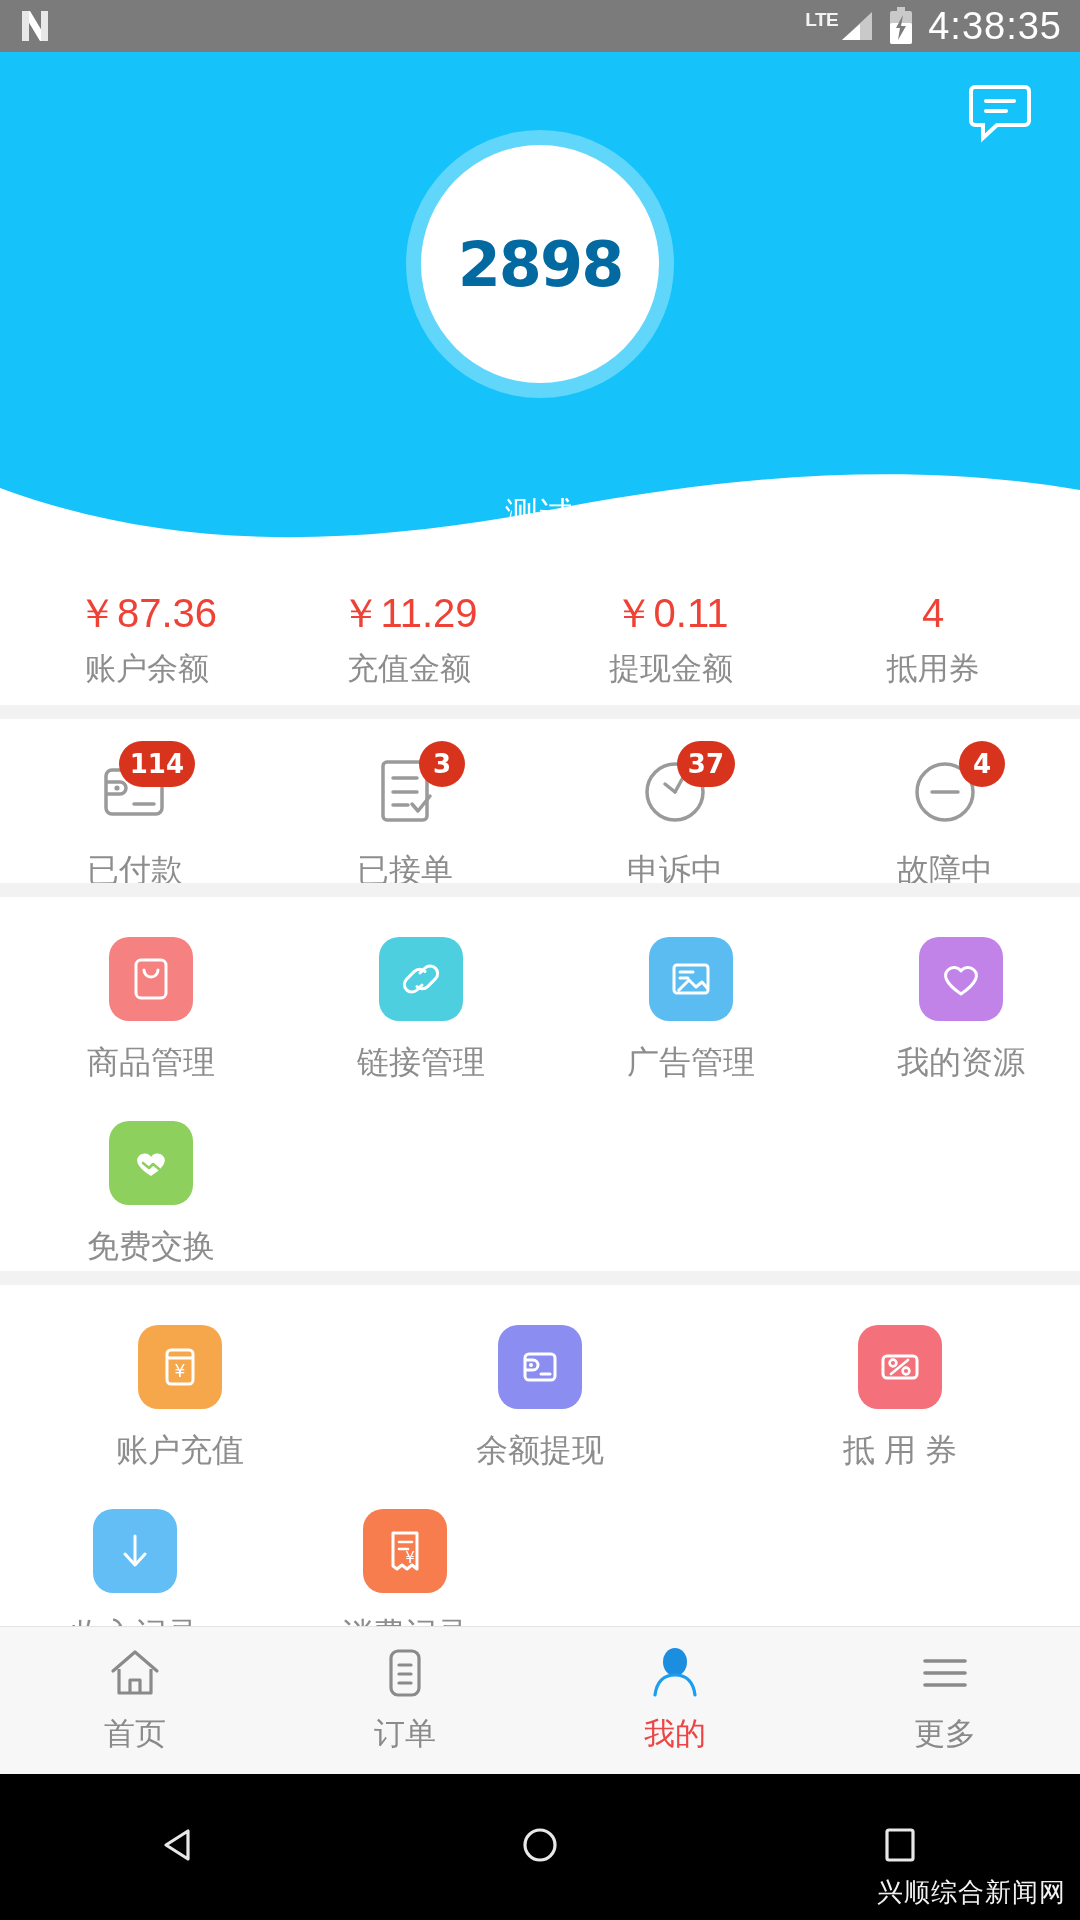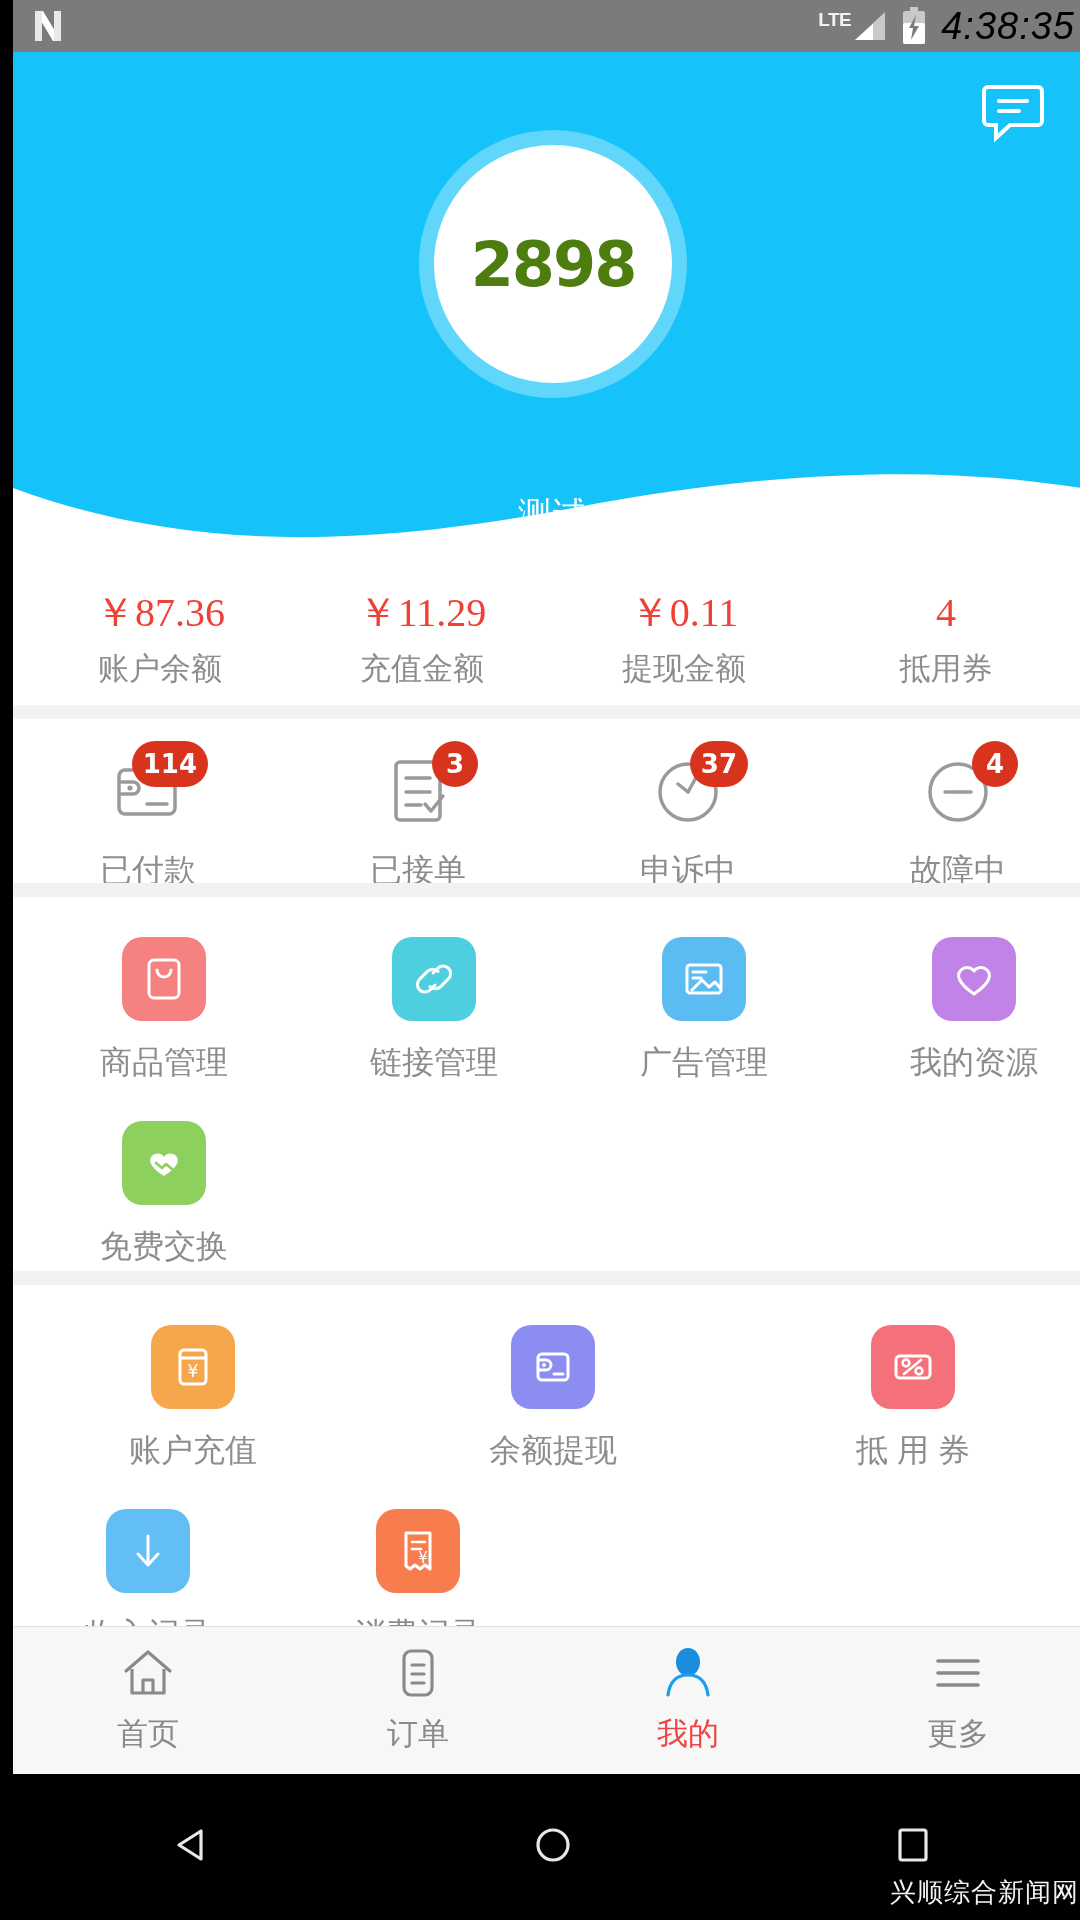--- a/index.html
+++ b/index.html
@@ -2,38 +2,38 @@
 <html><head>
 <meta charset="utf-8">
 <style>
   * { margin:0; padding:0; box-sizing:border-box; }
   html, body {
     width:1080px; height:1920px;
     background:#000;
     font-family:"Liberation Sans","DejaVu Sans",sans-serif;
     overflow:hidden;
   }
-  #phone { position:relative; width:916px; height:1920px; background:#fff;margin-left:13px; }
+  #phone { position:relative; width:916px; height:1920px; background:#fff; }
 
   
   .statusbar{
     position:absolute; top:0; left:0; width:1080px; height:52px;
     background:#7b7b7b; display:flex; align-items:center;
     padding:0 18px; color:#fff;
   }
   .sb-left{ display:flex; align-items:center; gap:10px; }
   .sb-right{ margin-left:auto; display:flex; align-items:center; gap:14px; }
   .nlogo{ width:34px; height:34px; position:relative; }
   .nlogo svg{ display:block; }
   .lte-wrap{ display:flex; align-items:flex-end; gap:2px; }
   .lte-txt{ font-size:19px; font-weight:bold; letter-spacing:-.5px; line-height:1;
             margin-bottom:14px; color:#f2f2f2; }
   .sig{ width:34px; height:34px; position:relative; }
   .battery{ width:26px; height:38px; position:relative; }
-  .clock{ font-size:38px; font-weight:400; letter-spacing:1px; color:#000000;font-style:italic; }
+  .clock{ font-size:38px; font-weight:400; letter-spacing:1px; color:#ffffff; }
 
   
   .header{
     position:absolute; top:52px; left:0; width:1080px; height:510px;
     background:#15c3fa; overflow:hidden;
   }
   .wave{ position:absolute; left:0; bottom:-2px; width:1080px; height:130px; }
   .msg-btn{
     position:absolute; right:42px; top:22px; width:76px; height:76px;
     display:flex; align-items:center; justify-content:center; cursor:pointer;
@@ -42,36 +42,36 @@
     position:absolute; left:50%; top:78px; transform:translateX(-50%);
     width:268px; height:268px; border-radius:50%;
     background:rgba(255,255,255,.32);
     display:flex; align-items:center; justify-content:center;
   }
   .avatar{
     width:238px; height:238px; border-radius:50%; background:#fff;
     display:flex; align-items:center; justify-content:center;
   }
   .avatar-text{
-    font-size:62px; font-weight:bold; color:#4d7c0f; letter-spacing:-2px;
+    font-size:62px; font-weight:bold; color:#0369a1; letter-spacing:-2px;
     font-family:"DejaVu Sans",sans-serif;
   }
   .username{
     position:absolute; left:0; top:440px; width:1080px; text-align:center;
     color:#fff; font-size:33px; letter-spacing:2px;
   }
 
   
   .gap{ background:#f2f2f2; height:14px; width:1080px; }
   .panel{ background:#fff; width:1080px; }
   .row4{ display:flex; }
   .cell{ flex:1; display:flex; flex-direction:column; align-items:center; cursor:pointer; }
 
   
-  .stats{ padding:26px 16px 24px;font-family:Liberation Serif, serif; }
+  .stats{ padding:26px 16px 24px; }
   .stat-val{ font-size:40px; color:#ef4236; font-weight:400; line-height:1.25; }
   .stat-lbl{ font-size:31px; color:#8d8d8d; margin-top:10px; }
 
   
   .orders{ padding:30px 0 26px; }
   .oicon-wrap{ position:relative; width:92px; height:84px;
                display:flex; align-items:center; justify-content:center; }
   .badge{
     position:absolute; right:-14px; top:-8px;
     min-width:46px; height:46px; padding:16px 11px; border-radius:23px;

